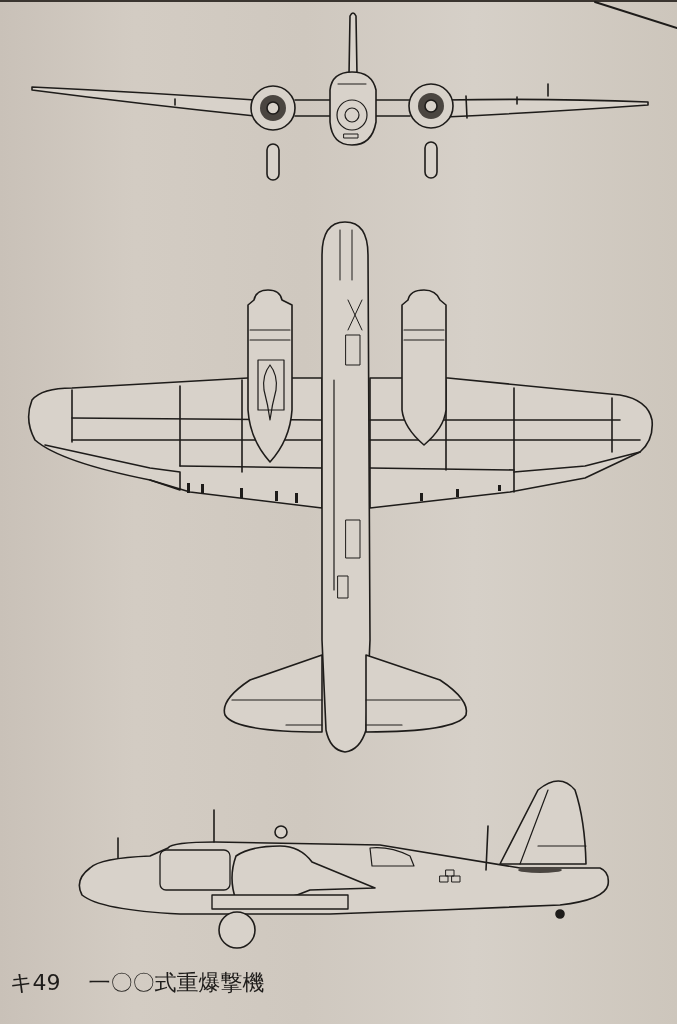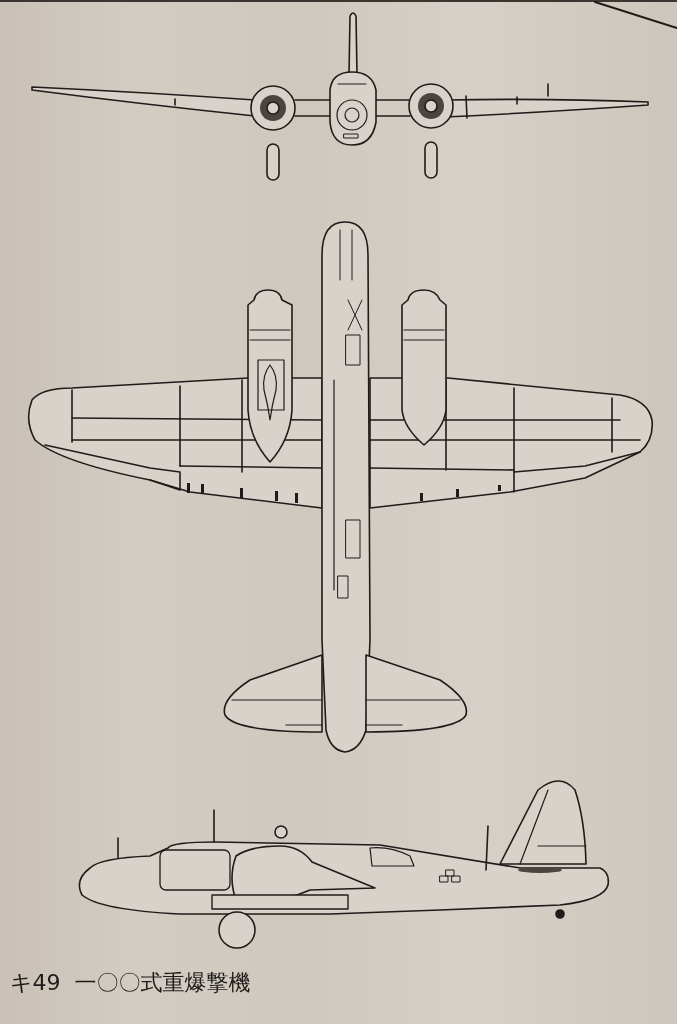--- a/index.html
+++ b/index.html
@@ -10,21 +10,21 @@
       font-family: "DejaVu Sans", sans-serif;
     }
     .top-edge { position:absolute; left:0; top:0; width:677px; height:2px; background:#3a3530; }
     svg.drawing { position:absolute; left:0; top:0; }
     .caption {
       position:absolute; left:10px; top:968px;
       font-size:22px; color:#1e1c1a; letter-spacing:0px;
       font-family: "DejaVu Sans", sans-serif;
       white-space: nowrap;
     }
-    .caption .code { margin-right: 14px; }
+    .caption .code { margin-right: 28px; }
   </style>
 </head>
 <body>
 
 <div class="top-edge"></div>
 
 <svg class="drawing" width="677" height="1024" viewBox="0 0 677 1024">
   <g fill="none" stroke="#1e1c1a" stroke-width="1.6" stroke-linejoin="round" stroke-linecap="round">
 
     <path d="M595 2 L677 28" stroke-width="2"></path>

